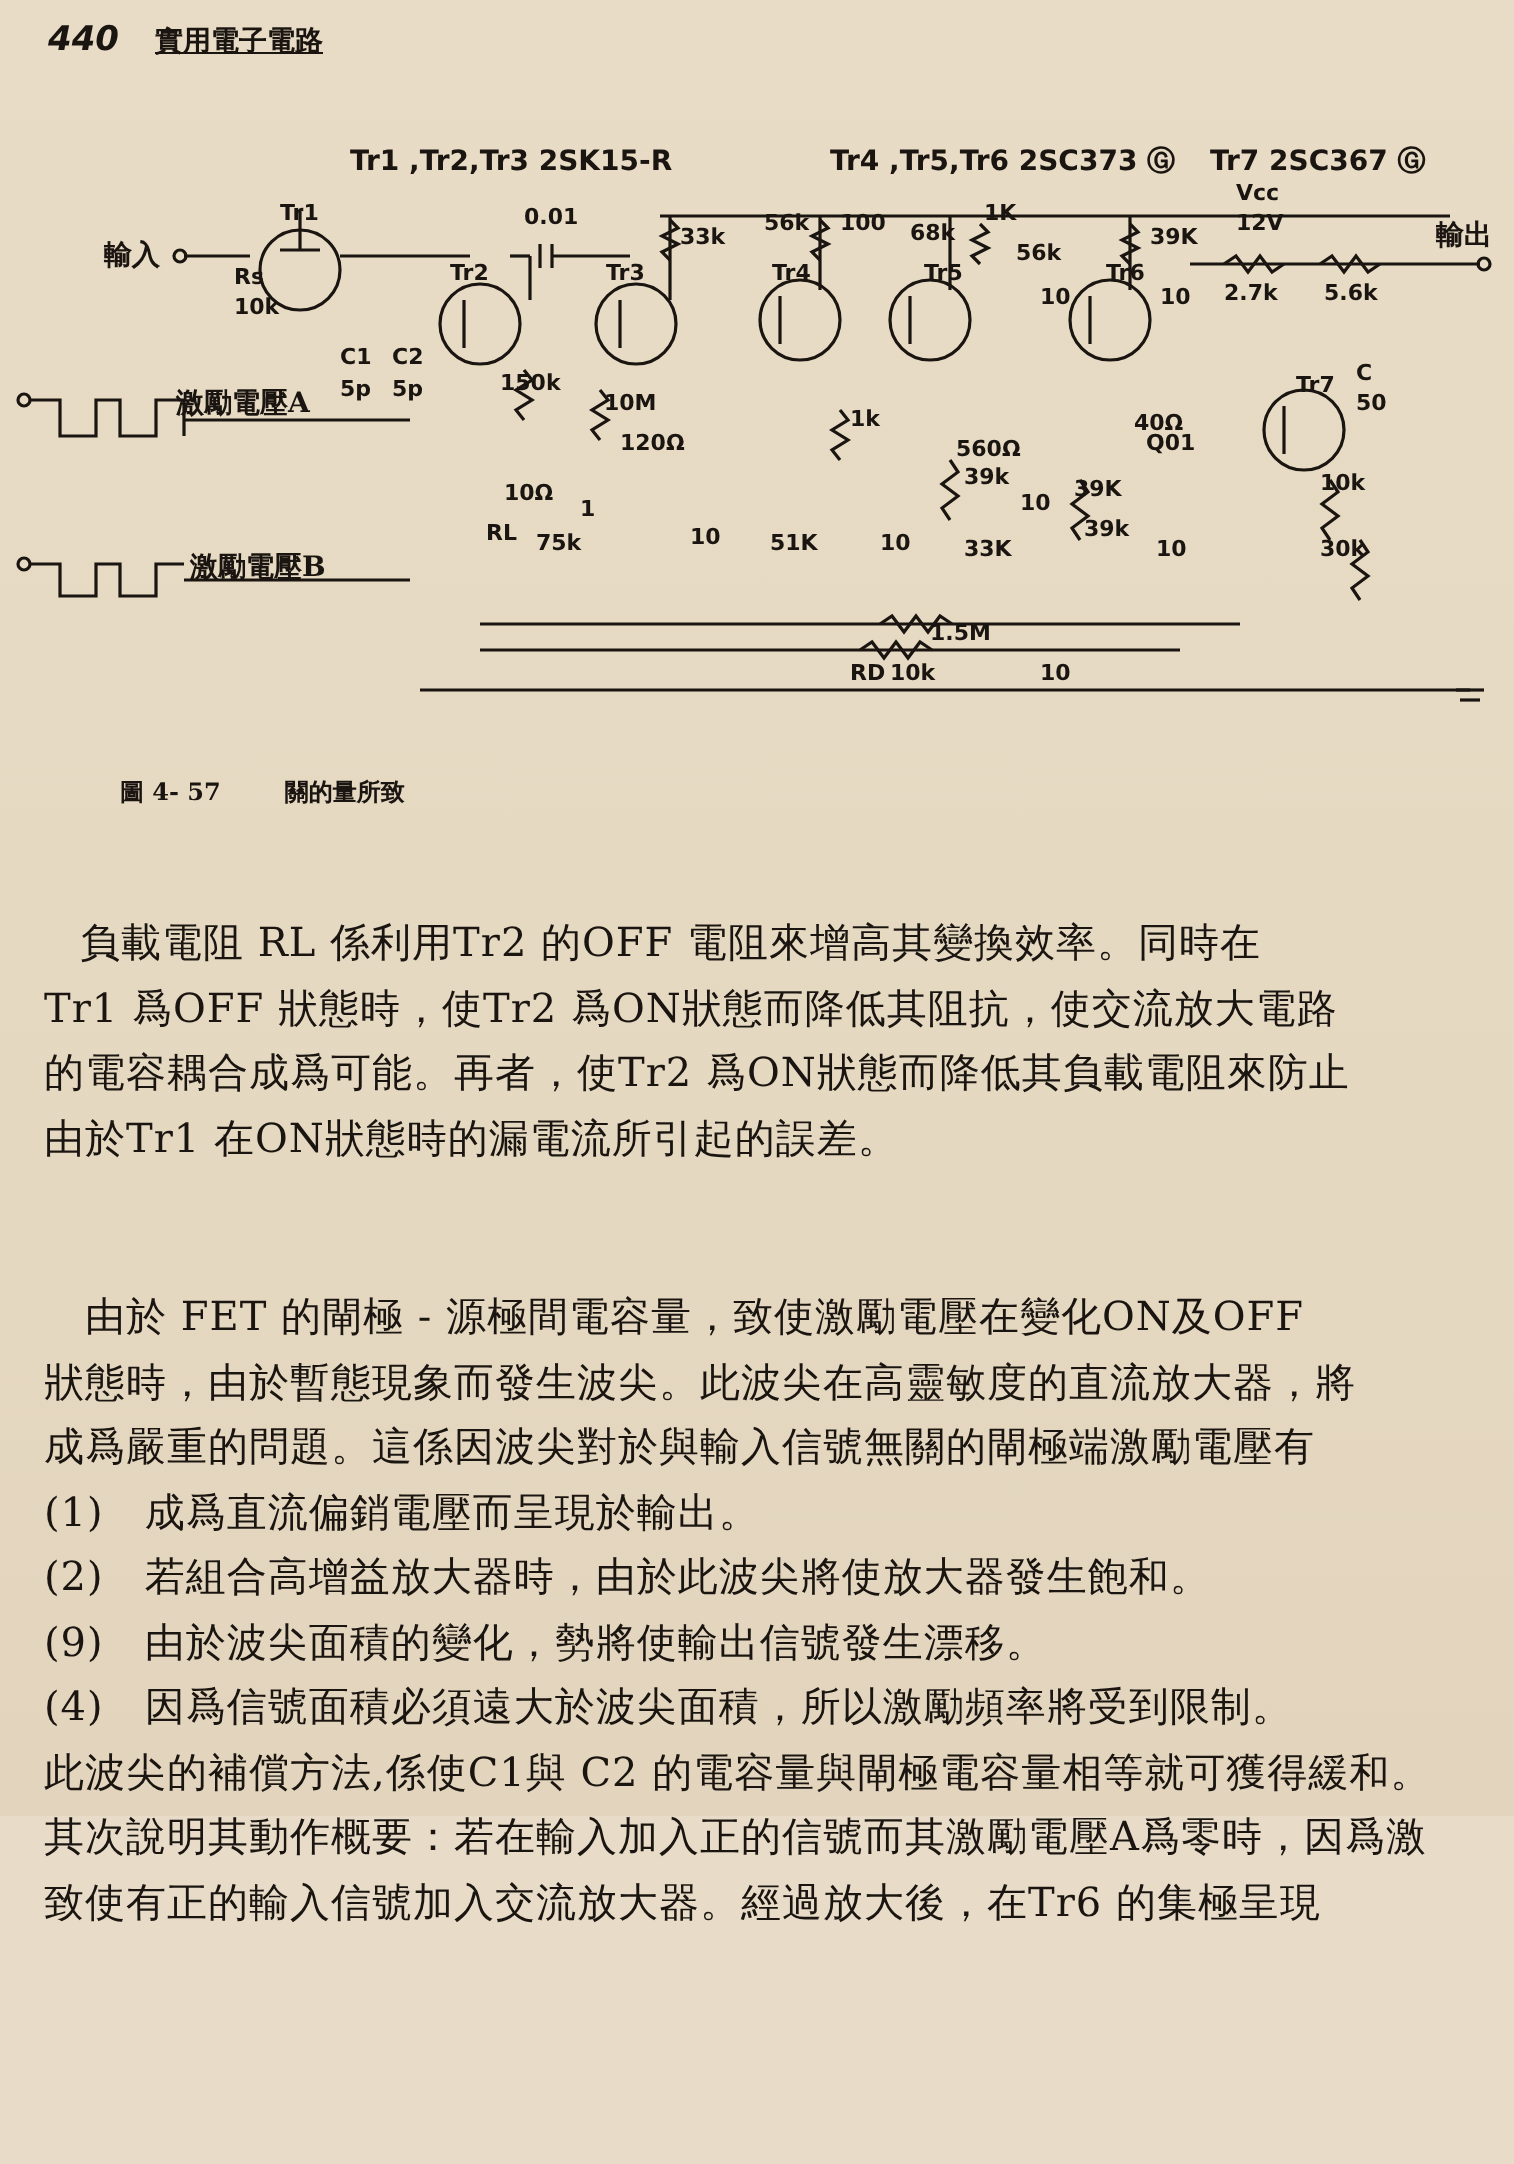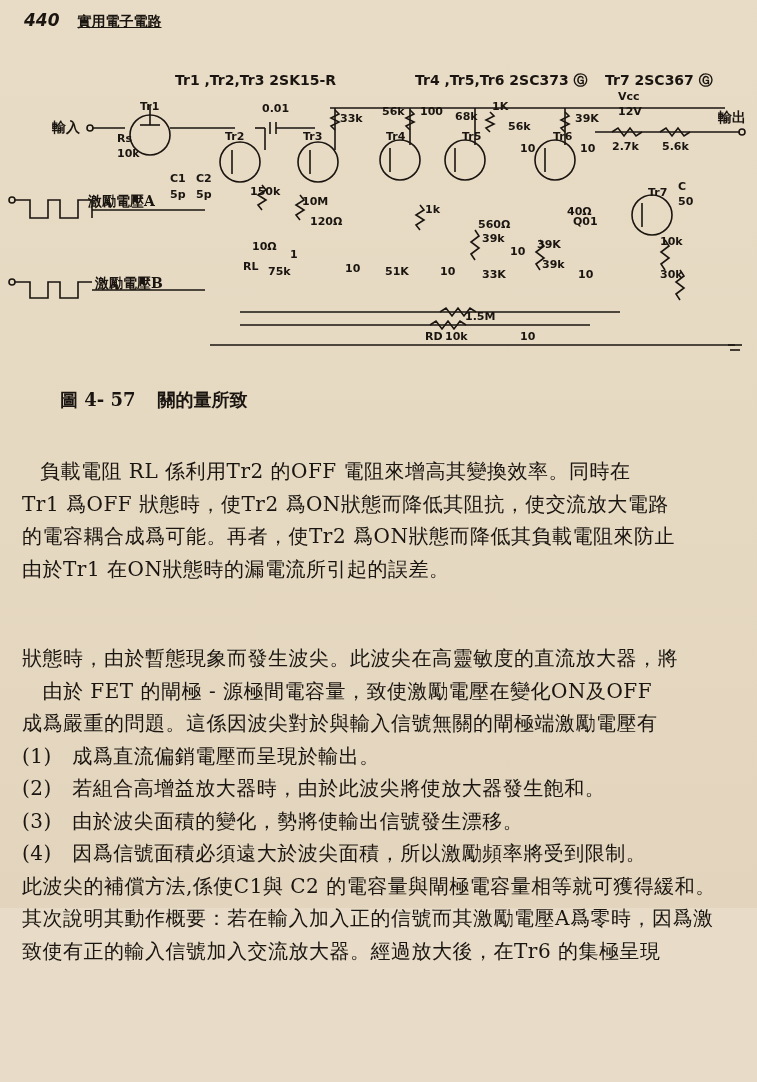--- a/index.html
+++ b/index.html
@@ -2,21 +2,21 @@
 <html><head>
 <meta charset="utf-8">
 <style>
   html,body{margin:0;padding:0;}
   body{width:757px;height:1082px;background:#e8dcc8;font-family:"DejaVu Serif",serif;color:#1a1510;position:relative;overflow:hidden;}
   .page{position:absolute;left:0;top:0;width:757px;height:908px;background:linear-gradient(180deg,#e9dcc6 0%,#e6d9c2 50%,#e3d5bd 100%);}
   .header{position:absolute;left:24px;top:10px;display:flex;align-items:baseline;gap:18px;}
   .pnum{font-family:"DejaVu Sans",sans-serif;font-weight:bold;font-style:italic;font-size:17px;}
   .btitle{font-size:14px;font-weight:bold;text-decoration:underline;}
   .circuit{position:absolute;left:0;top:60px;width:757px;height:320px;}
-  .caption{position:absolute;left:60px;top:388px;font-size:18px;font-weight:bold;display:flex;gap:22px;}
+  .caption{position:absolute;left:60px;top:388px;font-size:12px;font-weight:bold;display:flex;gap:32px;}
   .para{position:absolute;left:22px;width:718px;font-size:20px;line-height:32.5px;letter-spacing:0.5px;}
   .para p{margin:0;}
   .lbl{font-family:"DejaVu Sans",sans-serif;font-size:11px;font-weight:bold;fill:#1a1510;}
   .lblb{font-family:"DejaVu Sans",sans-serif;font-size:14px;font-weight:bold;fill:#1a1510;}
   .zh{font-family:"DejaVu Serif",serif;font-size:14px;font-weight:bold;fill:#1a1510;}
 </style>
 </head>
 <body>
 
 <div class="page">
@@ -172,24 +172,24 @@
   </div>
 
   <div class="para" style="top:455px;">
     <p style="text-indent:18px;">負載電阻 RL 係利用Tr2 的OFF 電阻來增高其變換效率。同時在</p>
     <p>Tr1 爲OFF 狀態時，使Tr2 爲ON狀態而降低其阻抗，使交流放大電路</p>
     <p>的電容耦合成爲可能。再者，使Tr2 爲ON狀態而降低其負載電阻來防止</p>
     <p>由於Tr1 在ON狀態時的漏電流所引起的誤差。</p>
   </div>
 
   <div class="para" style="top:642px;">
+    <p>　由於 FET 的閘極 - 源極間電容量，致使激勵電壓在變化ON及OFF</p>
     <p>狀態時，由於暫態現象而發生波尖。此波尖在高靈敏度的直流放大器，將</p>
-    <p>　由於 FET 的閘極 - 源極間電容量，致使激勵電壓在變化ON及OFF</p>
     <p>成爲嚴重的問題。這係因波尖對於與輸入信號無關的閘極端激勵電壓有</p>
     <p>(1)　成爲直流偏銷電壓而呈現於輸出。</p>
     <p>(2)　若組合高增益放大器時，由於此波尖將使放大器發生飽和。</p>
-    <p>(3)　由於波尖面積的變化，勢將使輸出信號發生漂移。</p>
+    <p>(9)　由於波尖面積的變化，勢將使輸出信號發生漂移。</p>
     <p>(4)　因爲信號面積必須遠大於波尖面積，所以激勵頻率將受到限制。</p>
     <p>此波尖的補償方法,係使C1與 C2 的電容量與閘極電容量相等就可獲得緩和。</p>
     <p>其次說明其動作概要：若在輸入加入正的信號而其激勵電壓A爲零時，因爲激</p>
     <p>致使有正的輸入信號加入交流放大器。經過放大後，在Tr6 的集極呈現</p>
   </div>
 </div>
 
 </body></html>

